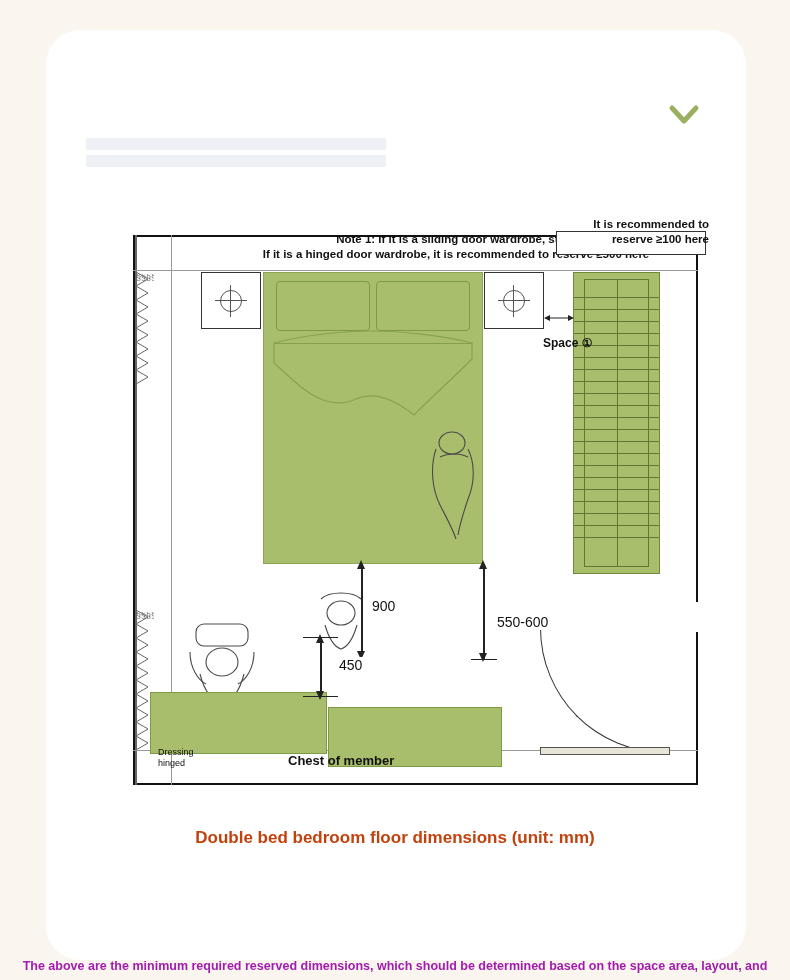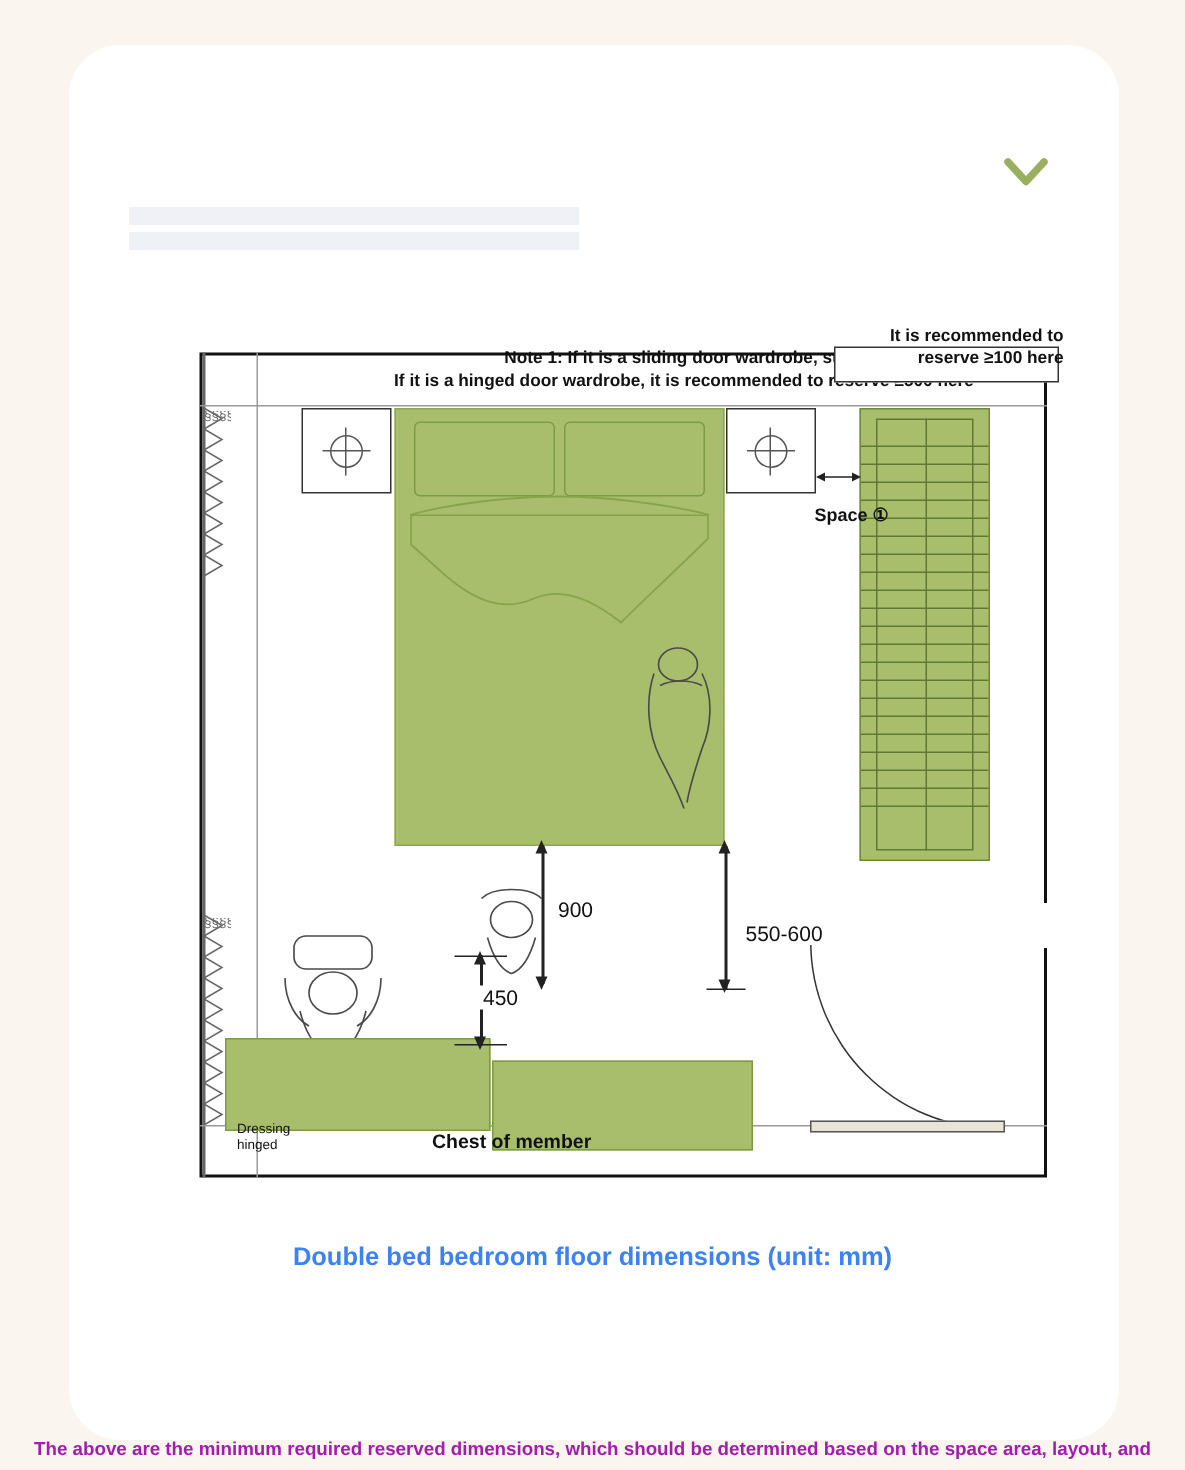--- a/index.html
+++ b/index.html
@@ -312,21 +312,21 @@
   }
 
   .caption {
     position: absolute;
     left: 0;
     top: 798px;
     width: 790px;
     text-align: center;
     font-size: 17px;
     font-weight: bold;
-    color: #3b82f6;
+    color: #c2410c;
   }
   .footnote {
     position: absolute;
     left: 0;
     top: 882px;
     width: 790px;
     text-align: center;
     font-size: 12.5px;
     font-weight: bold;
     color: #a21caf;
@@ -449,21 +449,21 @@
     </svg>
     <div class="dim-label" style="left:281px; top:396px;">900</div>
 
     <div class="dim-line" style="left:232px; top:435px; width:1.5px; height:60px;"></div>
     <div class="dim-line" style="left:215px; top:435px; width:35px; height:1px;"></div>
     <div class="dim-line" style="left:215px; top:494px; width:35px; height:1px;"></div>
     <svg style="position:absolute;left:226px;top:432px;" width="14" height="68">
       <polygon points="6,0 2,9 10,9" fill="#222"></polygon>
       <polygon points="6,66 2,57 10,57" fill="#222"></polygon>
     </svg>
-    <div class="dim-label" style="left:231px; top:455px;">450</div>
+    <div class="dim-label" style="left:248px; top:455px;">450</div>
 
     <div class="dim-line" style="left:395px; top:362px; width:1.5px; height:96px;"></div>
     <div class="dim-line" style="left:383px; top:457px; width:26px; height:1px;"></div>
     <svg style="position:absolute;left:389px;top:358px;" width="14" height="104">
       <polygon points="6,0 2,9 10,9" fill="#222"></polygon>
       <polygon points="6,102 2,93 10,93" fill="#222"></polygon>
     </svg>
     <div class="dim-label" style="left:406px; top:412px;">550-600</div>
 
     <div class="note-text" style="left:118px; top:30px; width:500px;">

